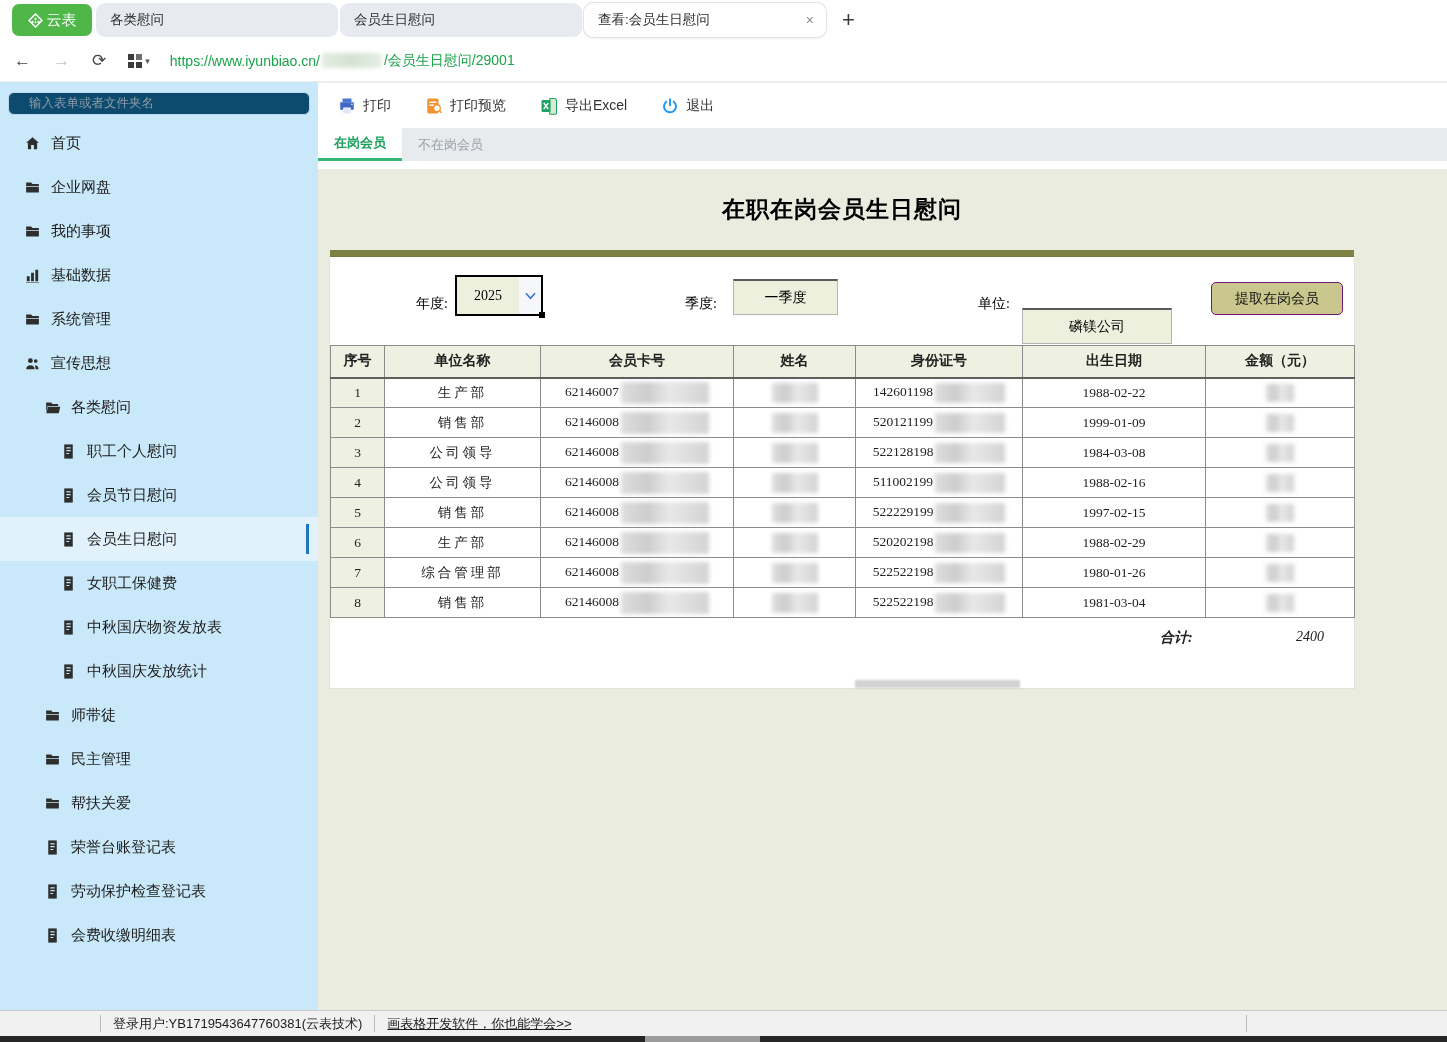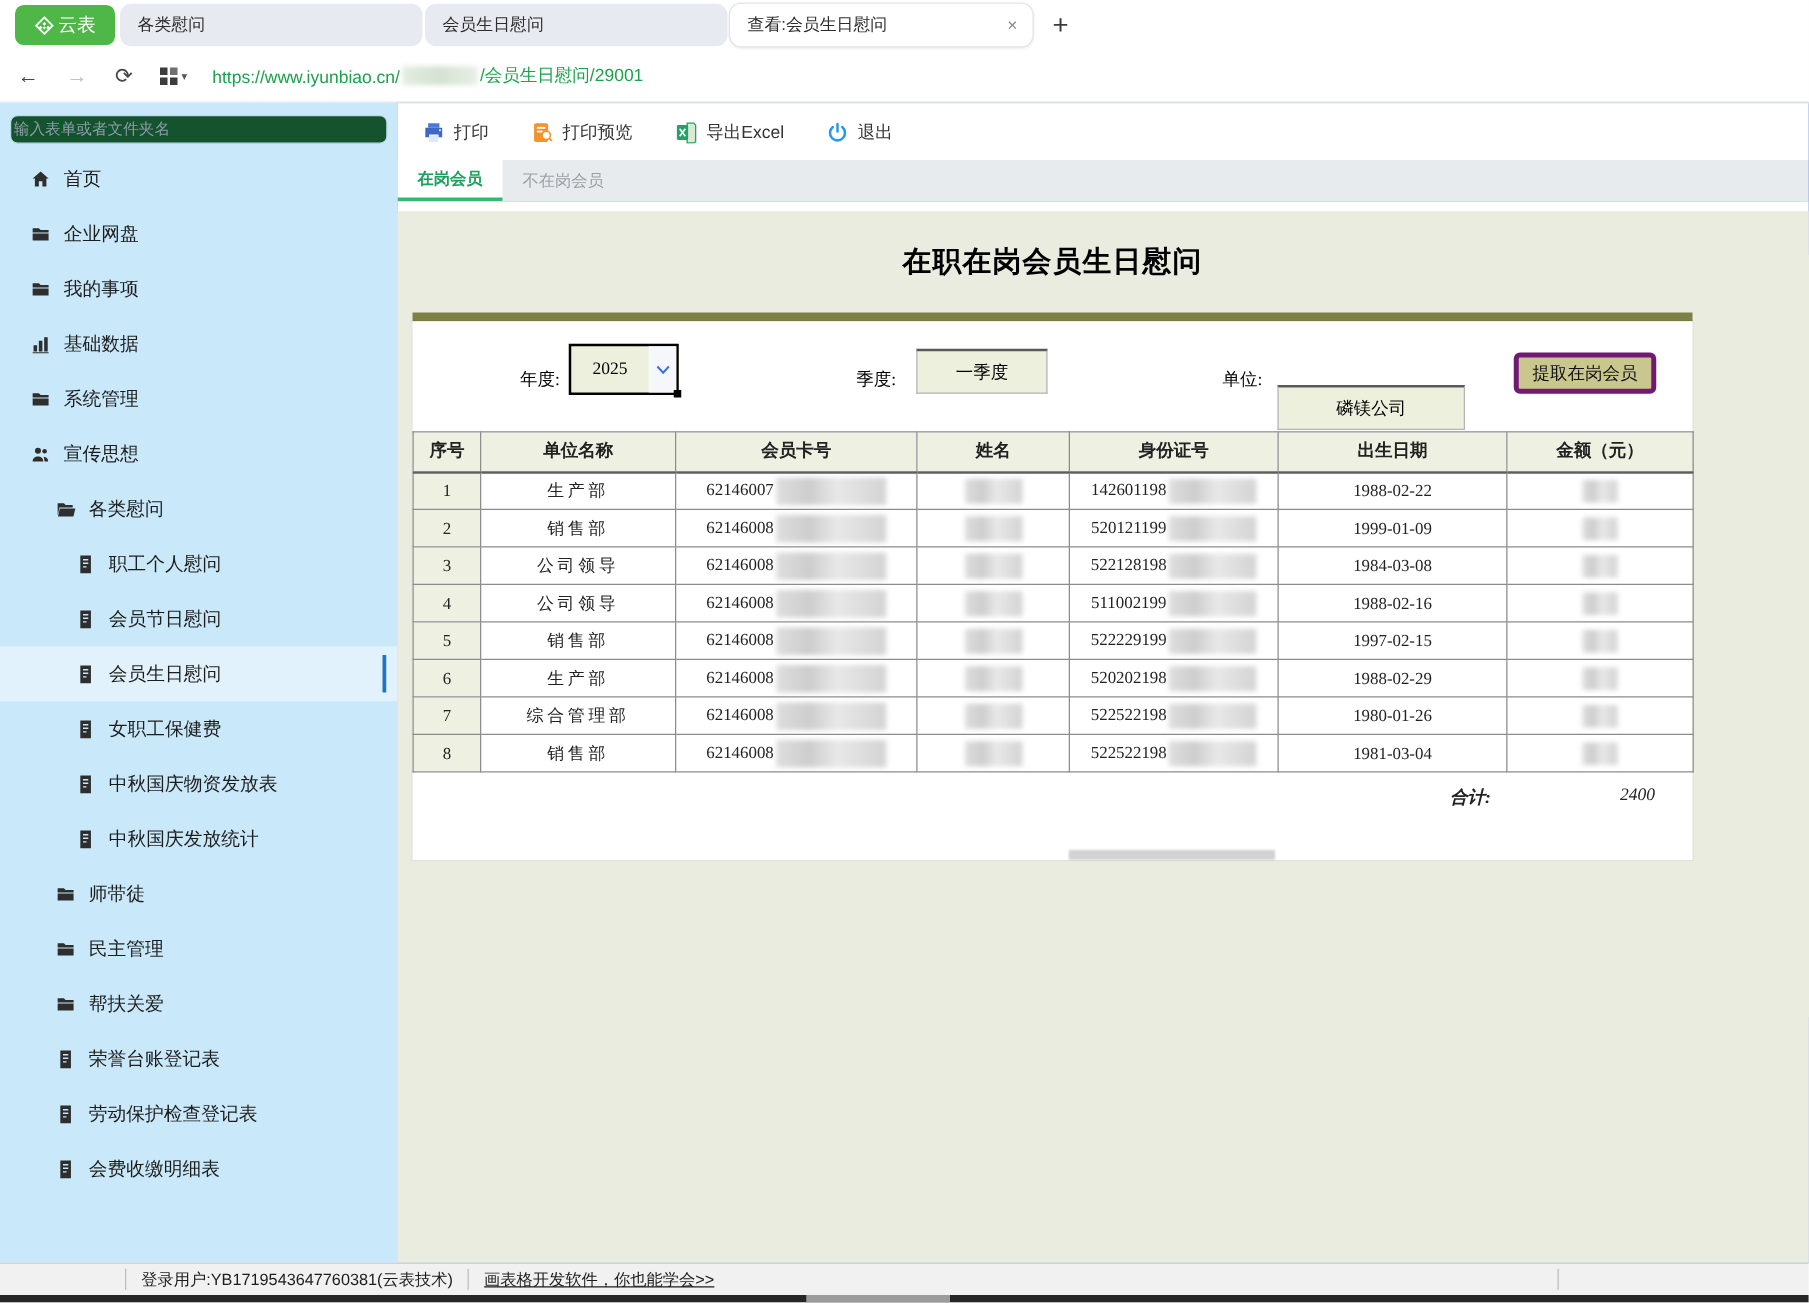--- a/index.html
+++ b/index.html
@@ -24,32 +24,32 @@
   .grid-dots i:nth-child(2){ background:#6f6f6f; }
   .grid-caret { font-size:9px; color:#555; }
   .url { font-size:14px; color:#1ba24b; display:flex; align-items:center; }
   .url .blur { height:15px; width:60px; margin:0 2px; background:linear-gradient(90deg,#e3ece1,#d4e2d2,#e8efe6); filter:blur(2px); }
 
   
   .workspace { display:flex; height:928px; }
 
   
   .sidebar { width:318px; background:#c9e8f9; flex:0 0 auto; overflow:hidden; position:relative; }
-  .sb-search { margin:10px 8px 6px 8px; height:23px; background:#14532d; border:1px solid #bcd9ec; border-radius:6px; display:flex; align-items:center; padding:0 2px; font-size:12.5px; color:#8d9ca8; }
+  .sb-search { margin:10px 8px 6px 8px; height:23px; background:#0c4a6e; border:1px solid #bcd9ec; border-radius:6px; display:flex; align-items:center; padding:0 20px; font-size:12.5px; color:#8d9ca8; }
   .sb-item { height:44px; display:flex; align-items:center; font-size:15px; color:#1d1d1d; position:relative; }
   .sb-item.lvl1 { padding-left:24px; }
   .sb-item.lvl2 { padding-left:44px; }
   .sb-item.lvl3 { padding-left:60px; }
   .sb-item.active { background:#e2f2fc; }
   .sb-item .act-bar { position:absolute; right:9px; top:7px; width:3px; height:30px; background:#1e76c0; }
   .sb-icon { width:17px; height:17px; margin-right:10px; display:inline-flex; color:#2e2e2e; flex:0 0 auto; }
   .sb-icon svg { width:17px; height:17px; }
 
   
-  .main { flex:1; display:flex; flex-direction:column; background:#1d4ed8; min-width:0; }
+  .main { flex:1; display:flex; flex-direction:column; background:#000000; min-width:0; }
   .toolbar { height:46px; background:#fff; border-top:1px solid #ededed; display:flex; align-items:center; padding-left:20px; gap:34px; }
   .tb-btn { display:flex; align-items:center; gap:7px; font-size:14px; color:#333; }
   .tb-btn svg { width:18px; height:18px; }
 
   .viewtabs { height:33px; background:#e7ebee; display:flex; align-items:stretch; }
   .vtab { display:flex; align-items:center; padding:0 16px; font-size:13px; }
   .vtab.active { background:#fff; color:#1fa05e; font-weight:bold; border-bottom:3px solid #35b873; }
   .vtab.inactive { color:#9aa0a6; }
 
   
@@ -61,21 +61,21 @@
   .sheet-white { background:#fff; height:431px; position:relative; box-shadow:0 0 0 1px rgba(0,0,0,0.04); }
 
   .serif { font-family:"Liberation Serif","DejaVu Serif",serif; }
 
   .f-label { position:absolute; font-size:14px; color:#000; top:38px; }
   .year-select { position:absolute; left:125px; top:18px; width:88px; height:41px; border:2px solid #000; background:#eef0de; display:flex; align-items:center; }
   .year-select .val { flex:1; text-align:center; font-size:14px; color:#000; }
   .year-select .chev { width:22px; height:100%; background:#f5f7fb; display:flex; align-items:center; justify-content:center; color:#3f72d8; font-size:12px; }
   .year-select::after { content:""; position:absolute; right:-4px; bottom:-4px; width:6px; height:6px; background:#000; }
   .field-box { position:absolute; top:22px; height:36px; background:#eef0de; border:1px solid #b4b4b4; border-top:2px solid #5a5a5a; display:flex; align-items:center; justify-content:center; font-size:14px; color:#000; }
-  .extract-btn { position:absolute; left:881px; top:25px; width:114px; height:33px; background:#c9c78d; border:4px solid #701a75; border-radius:5px; display:flex; align-items:center; justify-content:center; font-size:14px; color:#111; }
+  .extract-btn { position:absolute; left:881px; top:25px; width:132px; height:33px; background:#c9c78d; border:1px solid #701a75; border-radius:5px; display:flex; align-items:center; justify-content:center; font-size:14px; color:#111; }
 
   table.report { border-collapse:collapse; position:absolute; left:0; top:88px; table-layout:fixed; width:1024px; }
   table.report th, table.report td { border:1px solid #8c8c8c; text-align:center; font-family:"Liberation Serif","DejaVu Serif",serif; overflow:hidden; white-space:nowrap; }
   table.report th { height:32px; background:#eef0e2; font-size:14px; font-weight:bold; border-bottom:2px solid #5f5f5f; }
   table.report td { height:30px; background:#fff; font-size:13.5px; }
   table.report td.idx { background:#eef0e2; }
   table.report td.unit { letter-spacing:3px; }
   .blur { display:inline-block; vertical-align:middle; background:linear-gradient(90deg,#dedede,#cdcdcd 30%,#e8e8e8 55%,#d3d3d3); filter:blur(2px); border-radius:1px; }
   .blur.card { width:88px; height:22px; margin-left:2px; }
   .blur.name { width:46px; height:20px; }

